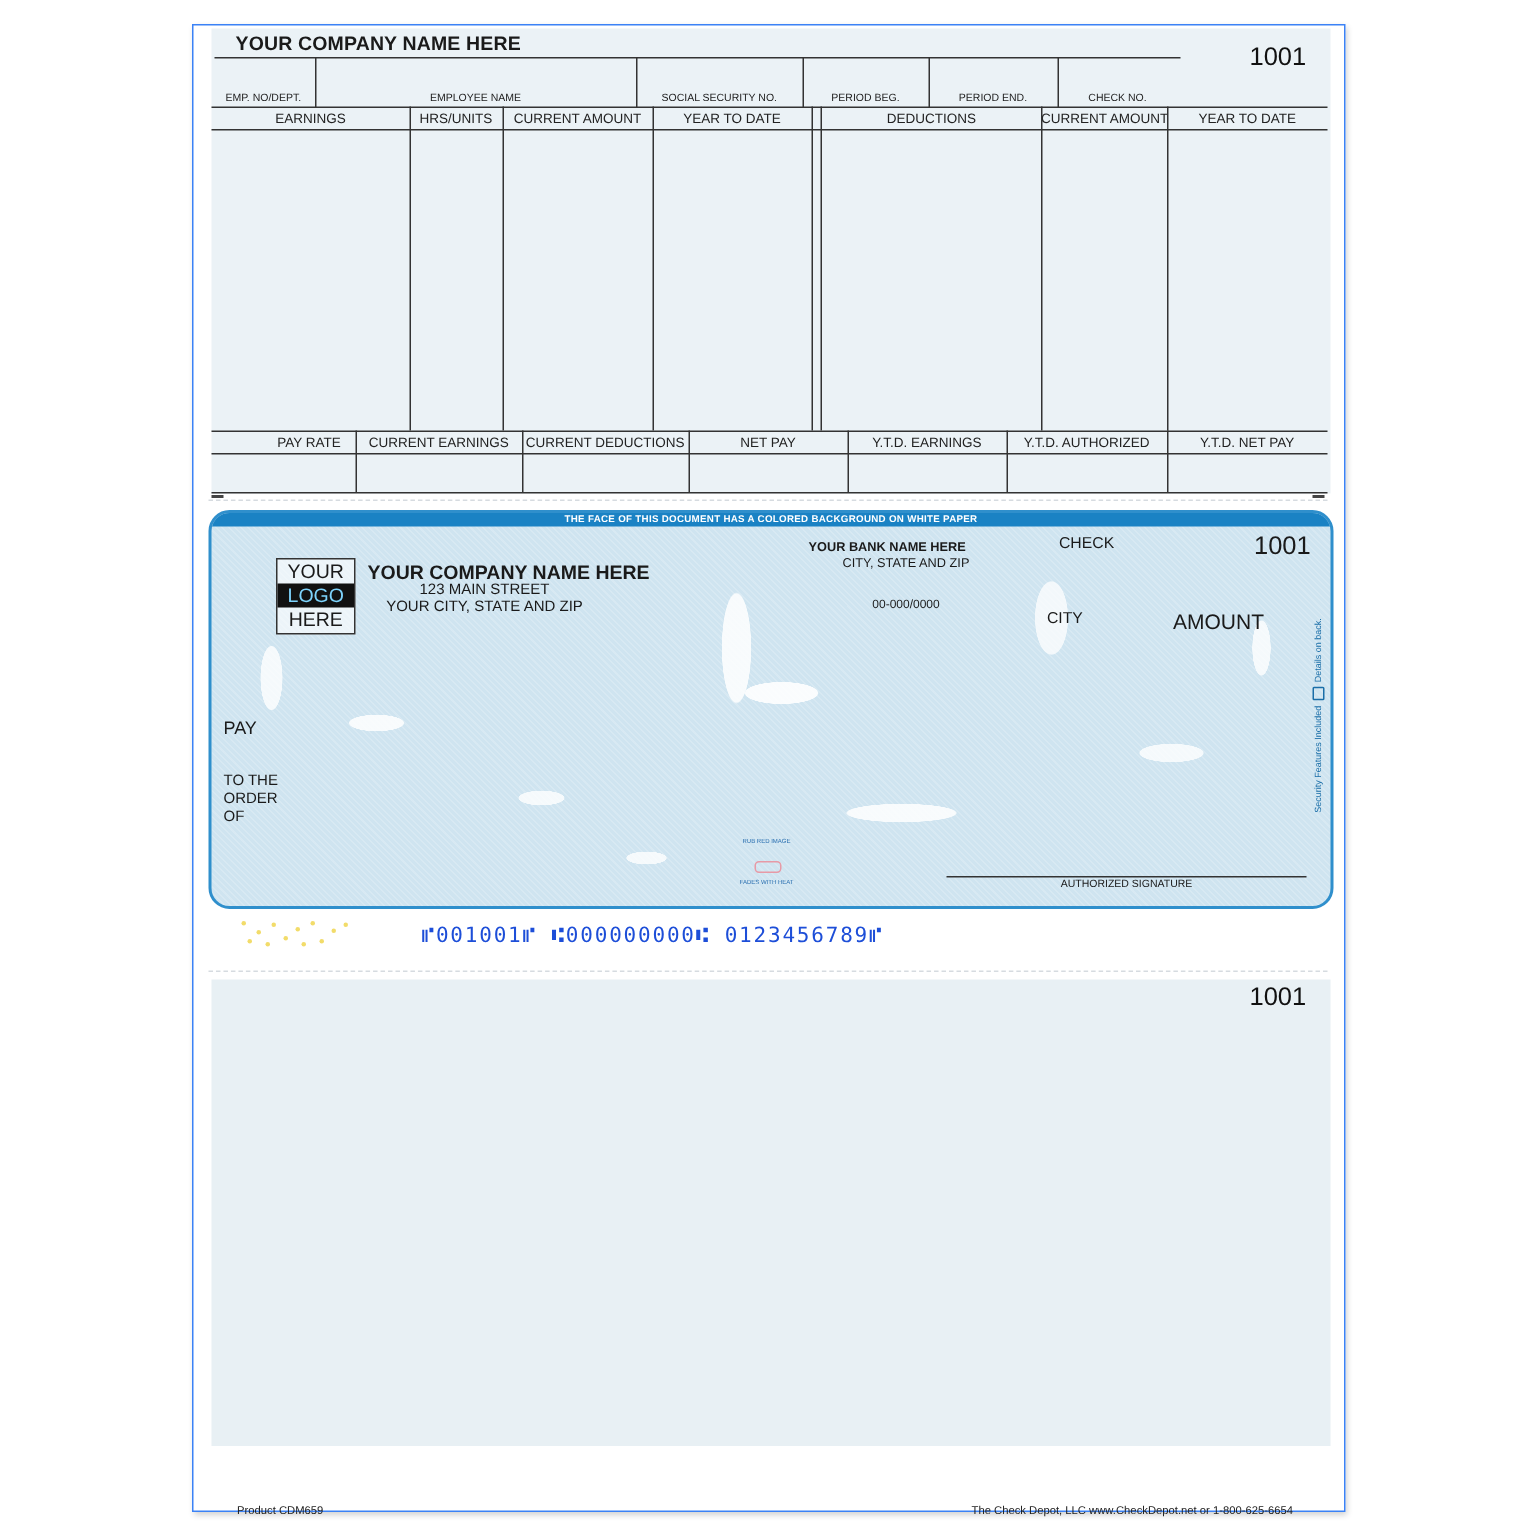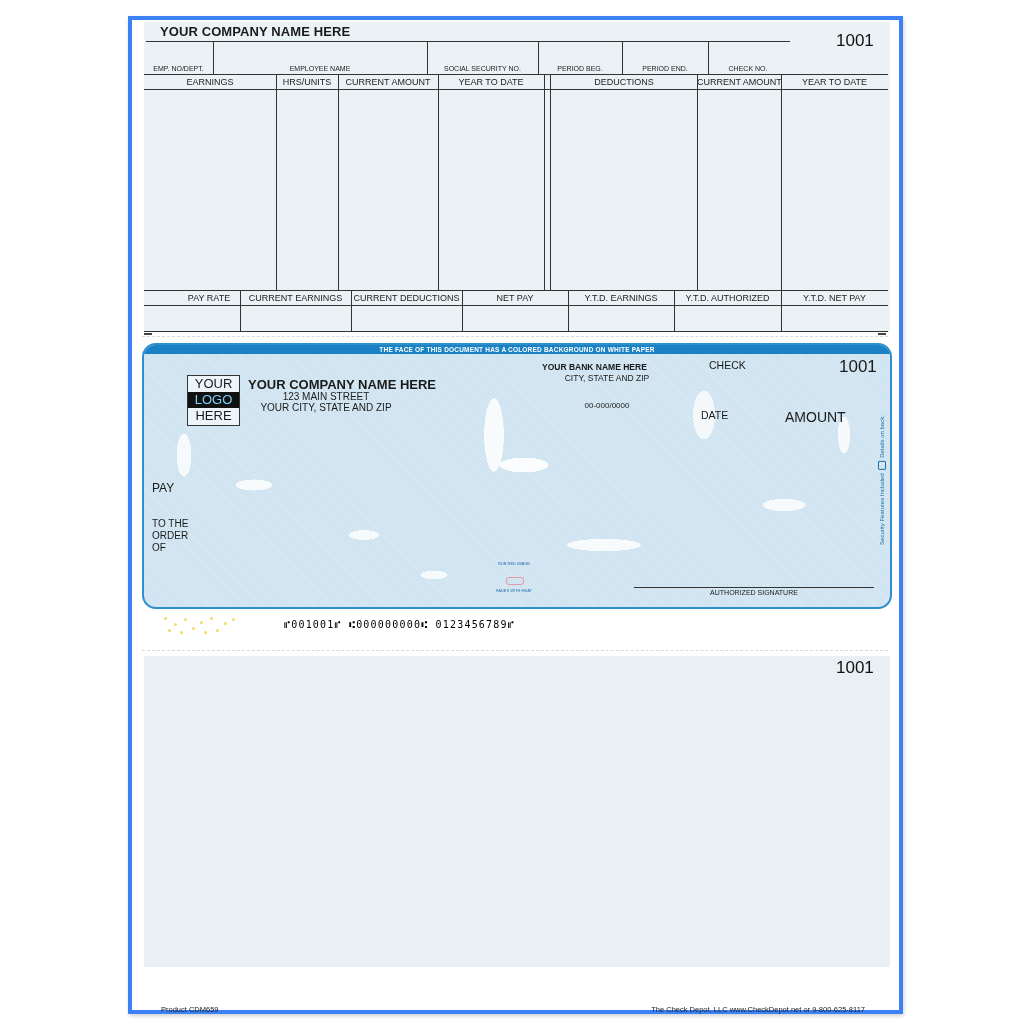--- a/index.html
+++ b/index.html
@@ -2,21 +2,21 @@
 <html><head>
 <meta charset="utf-8">
 <style>
   html, body { margin: 0; padding: 0; }
   body {
     width: 1024px; height: 1024px; background: #ffffff; position: relative; overflow: hidden;
     font-family: "Liberation Sans", sans-serif; color: #1a1a1a;
   }
   .sheet {
     position: absolute; left: 128px; top: 16px; width: 767px; height: 990px;
-    background: #ffffff; border: 4px solid #3b82f6;
+    background: #ffffff; border: 1px solid #3b82f6;
     box-shadow: 1px 2px 4px rgba(0,0,0,0.18);
   }
   
   .stub1 {
     position: absolute; left: 12px; top: 2px; width: 746px; height: 310px;
     background: #ebf2f6;
   }
   .abs { position: absolute; }
   .hline { position: absolute; height: 0; border-top: 1px solid #333; }
   .vline { position: absolute; width: 0; border-left: 1px solid #333; }
@@ -62,21 +62,21 @@
     position: absolute; left: 50%; top: 50%; transform: translate(-50%,-50%) rotate(-90deg);
     font-size: 6px; color: #1a6ea8; white-space: nowrap;
   }
   .sig-line { position: absolute; left: 490px; top: 242px; width: 240px; border-top: 1px solid #333; }
   .rhi {
     position: absolute; left: 345px; top: 216px; width: 50px; height: 40px;
     font-size: 4px; color: #2a6fb0; text-align: center;
   }
   .key { position: absolute; left: 17px; top: 16px; width: 16px; height: 6px; border: 1.5px solid #e79aa6; border-radius: 3px; }
   
-  .micr { position: absolute; left: 152px; top: 599px; font-family: "DejaVu Sans Mono", monospace; font-size: 10px; letter-spacing: 1.2px; color: #000000; }
+  .micr { position: absolute; left: 152px; top: 599px; font-family: "DejaVu Sans Mono", monospace; font-size: 14px; letter-spacing: 1.2px; color: #1d4ed8; }
   .dots { position: absolute; left: 28px; top: 595px; width: 80px; height: 22px; }
   .dots i { position: absolute; width: 3px; height: 3px; border-radius: 50%; background: #f2dc6a; }
   .perf { position: absolute; left: 10px; width: 746px; border-top: 1px dashed #d6dbe0; }
   
   .stub2 {
     position: absolute; left: 12px; top: 636px; width: 746px; height: 311px;
     background: #e8f0f4;
   }
   .footer-l, .footer-r { position: absolute; top: 961px; font-size: 7.5px; color: #222; margin-top: 24px; }
 </style>
@@ -157,21 +157,21 @@
     <div class="check-text" style="left:104px; top:32px; font-size:13px; font-weight:bold;">YOUR COMPANY NAME HERE</div>
     <div class="check-text" style="left:104px; top:46px; width:156px; text-align:center; font-size:10px;">123 MAIN STREET</div>
     <div class="check-text" style="left:104px; top:57px; width:156px; text-align:center; font-size:10px;">YOUR CITY, STATE AND ZIP</div>
 
     <div class="check-text" style="left:398px; top:17px; width:130px; text-align:left; font-size:8.5px; font-weight:bold;">YOUR BANK NAME HERE</div>
     <div class="check-text" style="left:398px; top:28px; width:130px; text-align:center; font-size:8.5px;">CITY, STATE AND ZIP</div>
     <div class="check-text" style="left:398px; top:56px; width:130px; text-align:center; font-size:8px;">00-000/0000</div>
 
     <div class="check-text" style="left:565px; top:14px; font-size:10.5px;">CHECK</div>
     <div class="check-text" style="left:695px; top:12px; font-size:17px;">1001</div>
-    <div class="check-text" style="left:557px; top:64px; font-size:10.5px;">DATE</div>
+    <div class="check-text" style="left:557px; top:64px; font-size:10.5px;">CITY</div>
     <div class="check-text" style="left:641px; top:64px; font-size:14px;">AMOUNT</div>
 
     <div class="check-text" style="left:8px; top:136px; font-size:12px;">PAY</div>
     <div class="check-text" style="left:8px; top:173px; font-size:10px; line-height:12px;">
       <div>TO THE</div>
       <div>ORDER</div>
       <div>OF</div>
     </div>
 
     <div class="rhi">
@@ -208,14 +208,14 @@
   </div>
   <div class="micr">⑈001001⑈ ⑆000000000⑆ 0123456789⑈</div>
 
   <div class="perf" style="top:630px;"></div>
 
   <div class="stub2">
     <div class="check-no-big" style="left:692px; top:2px;">1001</div>
   </div>
 
   <div class="footer-l" style="left:29px;">Product CDM659</div>
-  <div class="footer-r" style="right:34px;">The Check Depot, LLC  www.CheckDepot.net  or  9-800-625-8117</div>
+  <div class="footer-r" style="right:34px;">The Check Depot, LLC  www.CheckDepot.net  or  1-800-625-6654</div>
 </div>
 
 </body></html>

